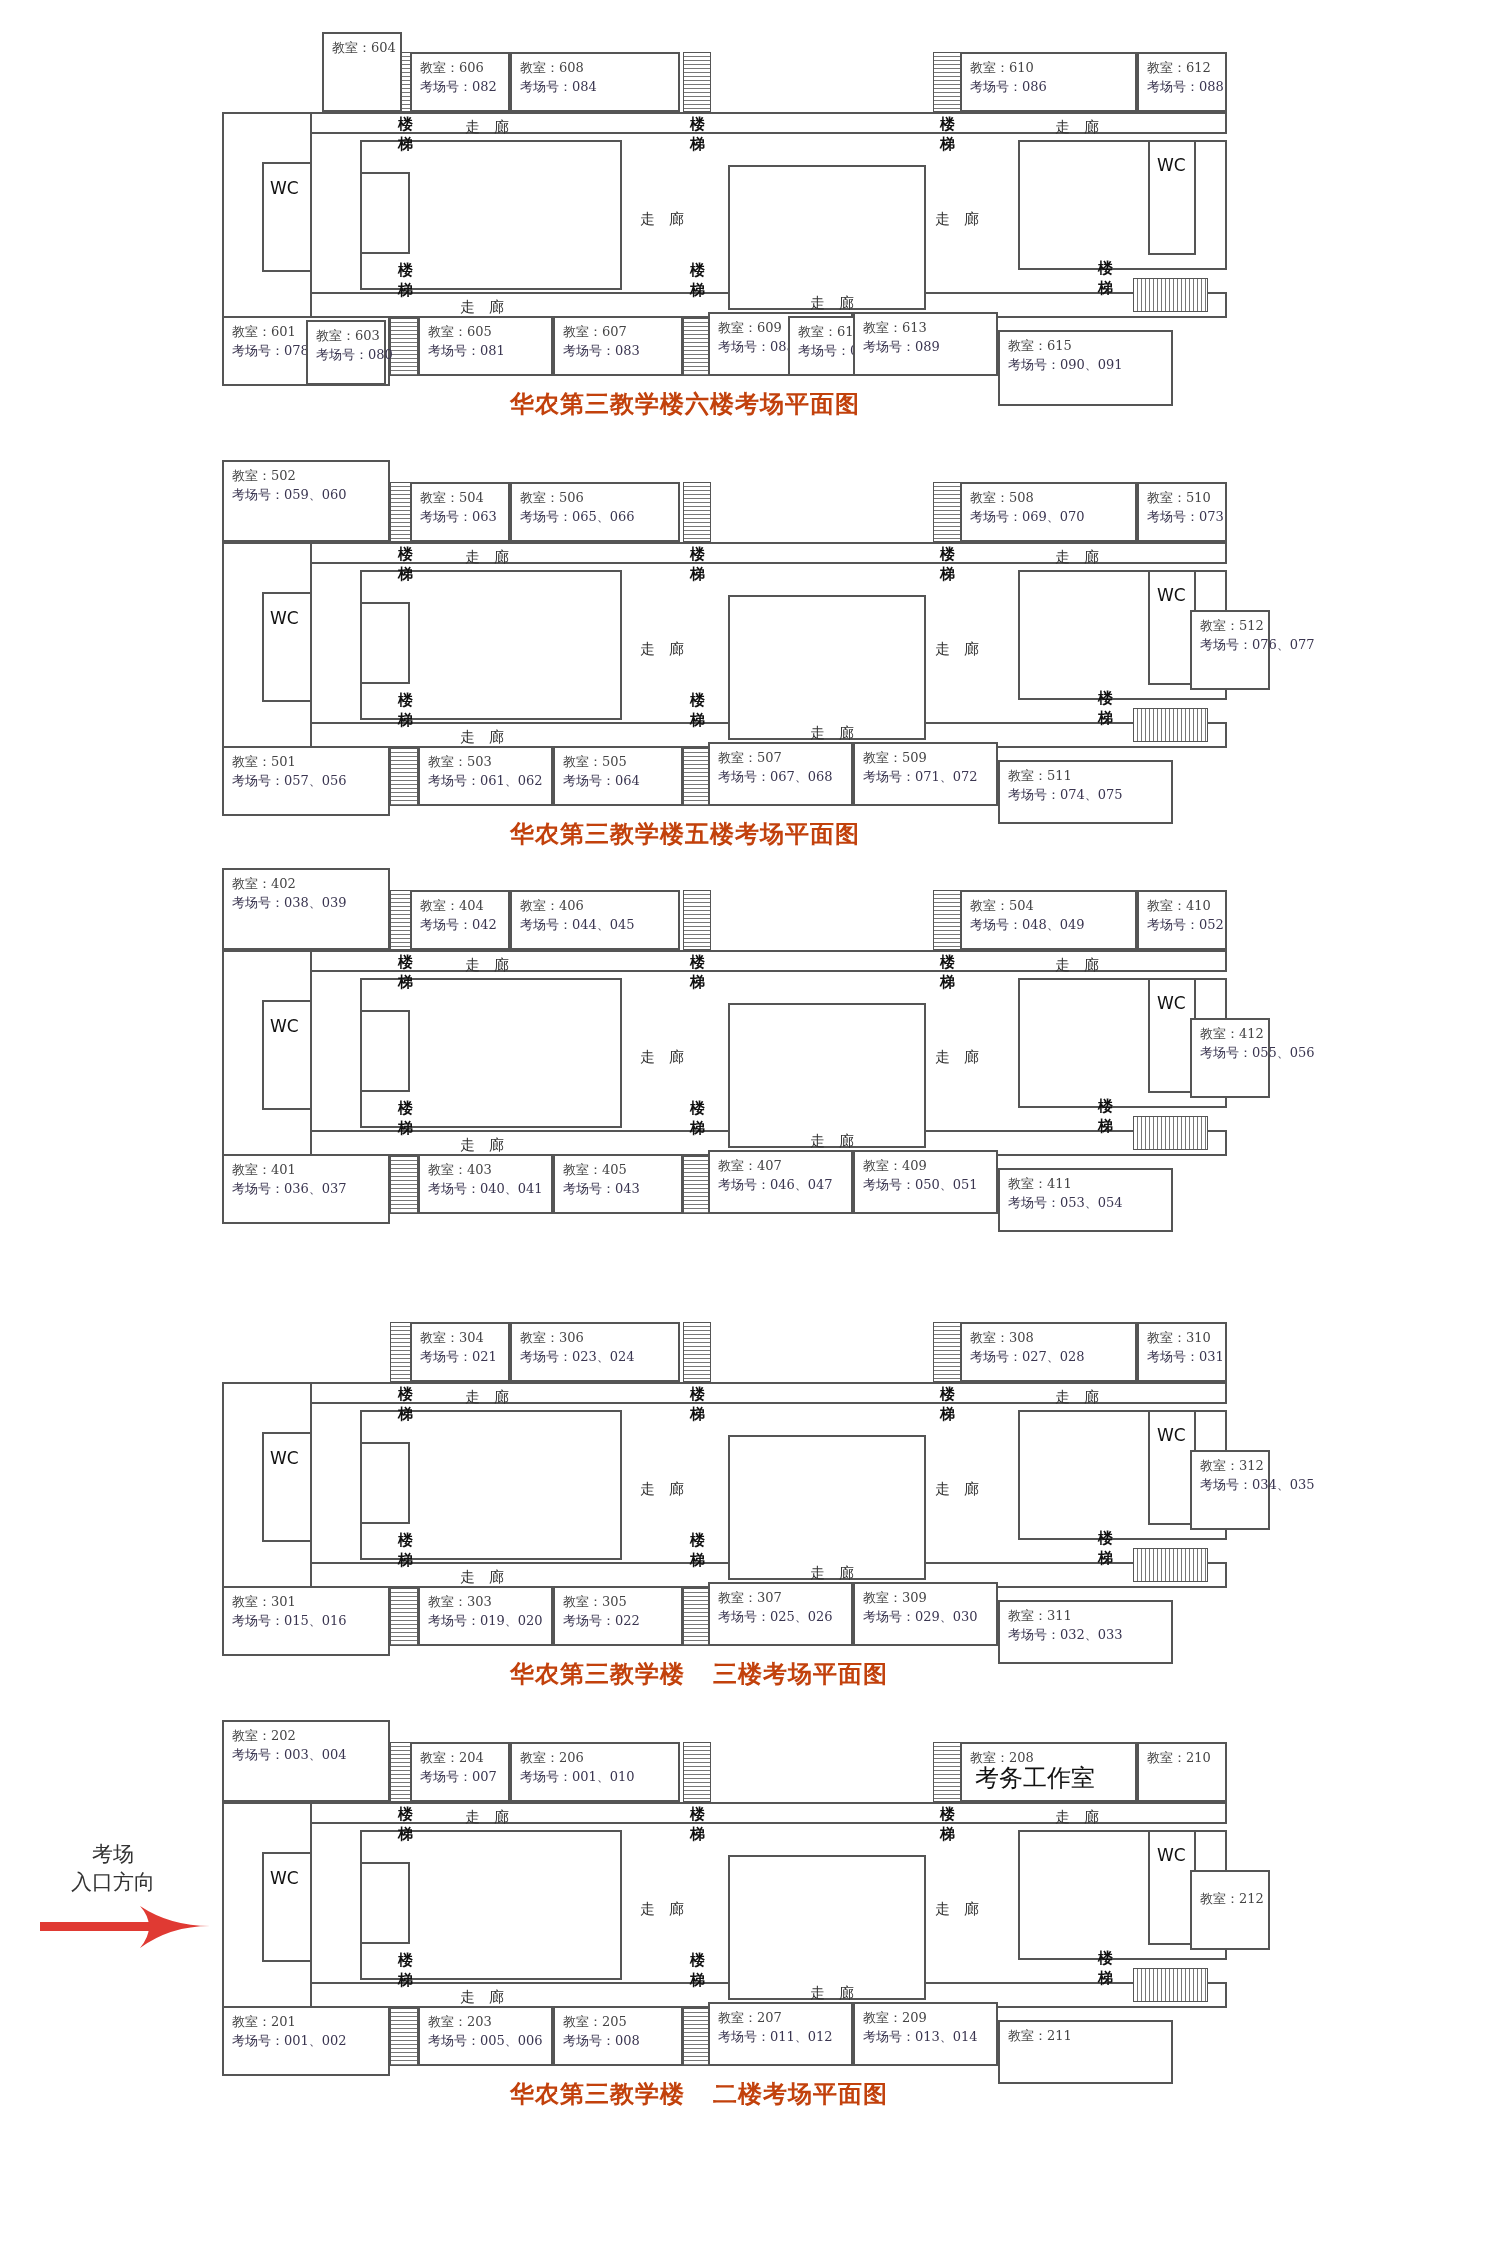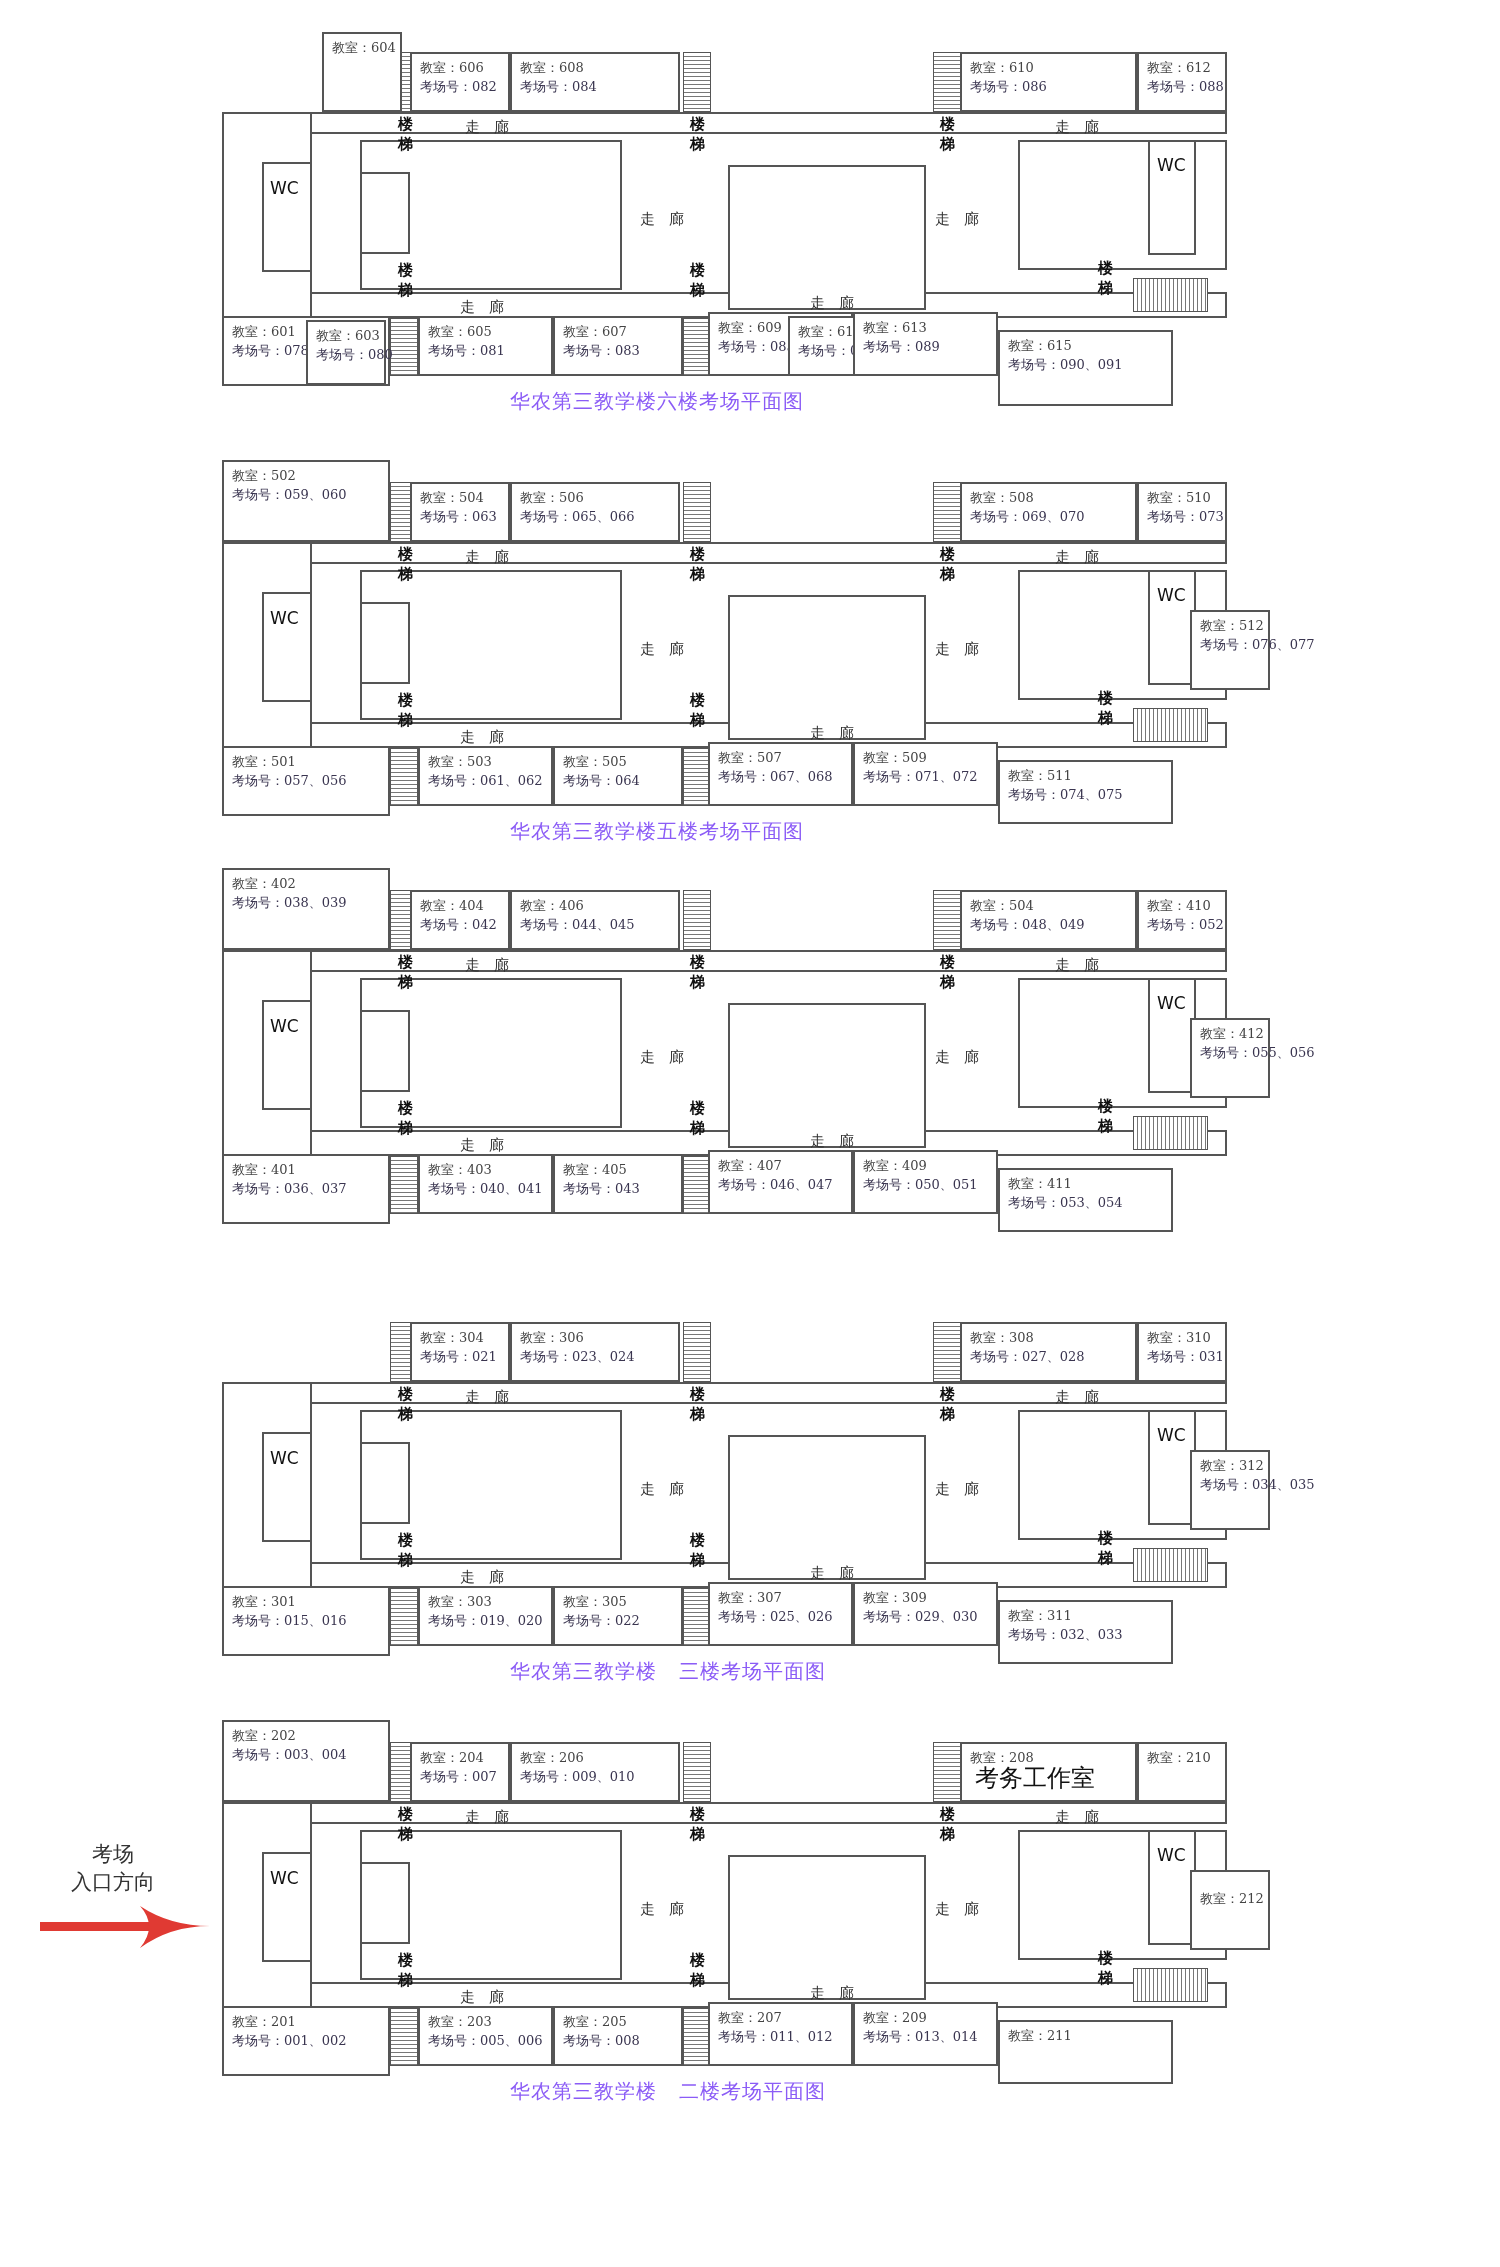--- a/index.html
+++ b/index.html
@@ -10,21 +10,21 @@
   .stair-h{position:absolute;border:1.5px solid #555;box-sizing:border-box;
     background:repeating-linear-gradient(180deg,#fff 0px,#fff 3px,#777 3px,#777 4px);}
   .stair-v{position:absolute;border:1.5px solid #555;box-sizing:border-box;
     background:repeating-linear-gradient(90deg,#fff 0px,#fff 3px,#777 3px,#777 4px);}
   .room-text{position:absolute;font-size:13px;line-height:19px;color:#444;white-space:pre;}
   .room-text .n{color:#3a3550;}
   .label{position:absolute;font-size:15px;color:#333;letter-spacing:14px;white-space:nowrap;}
   .stair-label{position:absolute;font-size:15px;font-weight:bold;line-height:20px;width:18px;color:#111;
     font-family:"DejaVu Sans","Liberation Sans",sans-serif;}
   .wc{position:absolute;font-size:17px;color:#111;font-family:"DejaVu Sans","Liberation Sans",sans-serif;}
-  .title{position:absolute;font-size:20px;font-weight:normal;color:#8b5cf6;white-space:pre;
+  .title{position:absolute;font-size:24px;font-weight:bold;color:#c2410c;white-space:pre;
     font-family:"DejaVu Sans","Liberation Sans",sans-serif;letter-spacing:1px;}
   .office{position:absolute;font-size:24px;color:#111;font-family:"DejaVu Sans","Liberation Sans",sans-serif;}
   .entry{position:absolute;left:38px;top:1840px;width:150px;text-align:center;font-size:21px;line-height:28px;color:#333;}
   .arrow{position:absolute;left:40px;top:1902px;}
 </style>
 </head>
 <body>
 
 <div id="floors">
     <div class="floor" style="top: 30px; height: 400px;">
@@ -358,21 +358,21 @@
       <div class="label" style="left: 935px; top: 180px;">走廊</div>
       <div class="label" style="left: 460px; top: 268px;">走廊</div>
       <div class="label" style="left: 810px; top: 264px;">走廊</div>
       <div class="box" style="left: 222px; top: 0px; width: 168px; height: 82px;">
         <div class="room-text" style="left: 8px; top: 4px;"><div>教室：202</div><div class="n">考场号：003、004</div></div>
       </div>
       <div class="box" style="left: 410px; top: 22px; width: 100px; height: 60px;">
         <div class="room-text" style="left: 8px; top: 4px;"><div>教室：204</div><div class="n">考场号：007</div></div>
       </div>
       <div class="box" style="left: 510px; top: 22px; width: 170px; height: 60px;">
-        <div class="room-text" style="left: 8px; top: 4px;"><div>教室：206</div><div class="n">考场号：009、010</div></div>
+        <div class="room-text" style="left: 8px; top: 4px;"><div>教室：206</div><div class="n">考场号：001、010</div></div>
       </div>
       <div class="box" style="left: 960px; top: 22px; width: 177px; height: 60px;">
         <div class="room-text" style="left: 8px; top: 4px;"><div>教室：208</div></div>
       </div>
       <div class="box" style="left: 1137px; top: 22px; width: 90px; height: 60px;">
         <div class="room-text" style="left: 8px; top: 4px;"><div>教室：210</div></div>
       </div>
       <div class="box" style="left: 1190px; top: 150px; width: 80px; height: 80px;">
         <div class="room-text" style="left: 8px; top: 17px;"><div>教室：212</div></div>
       </div>

